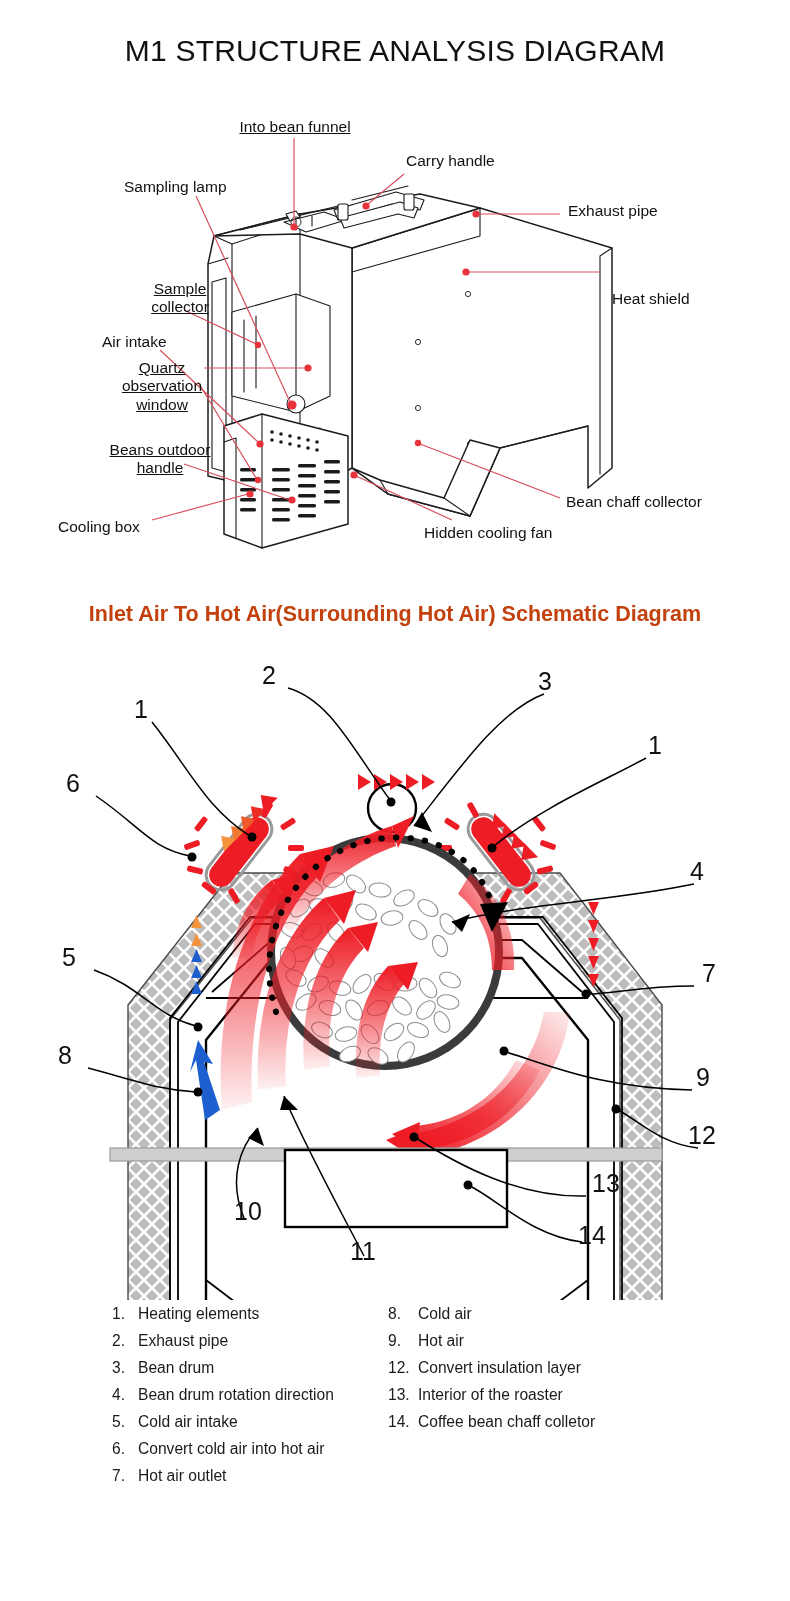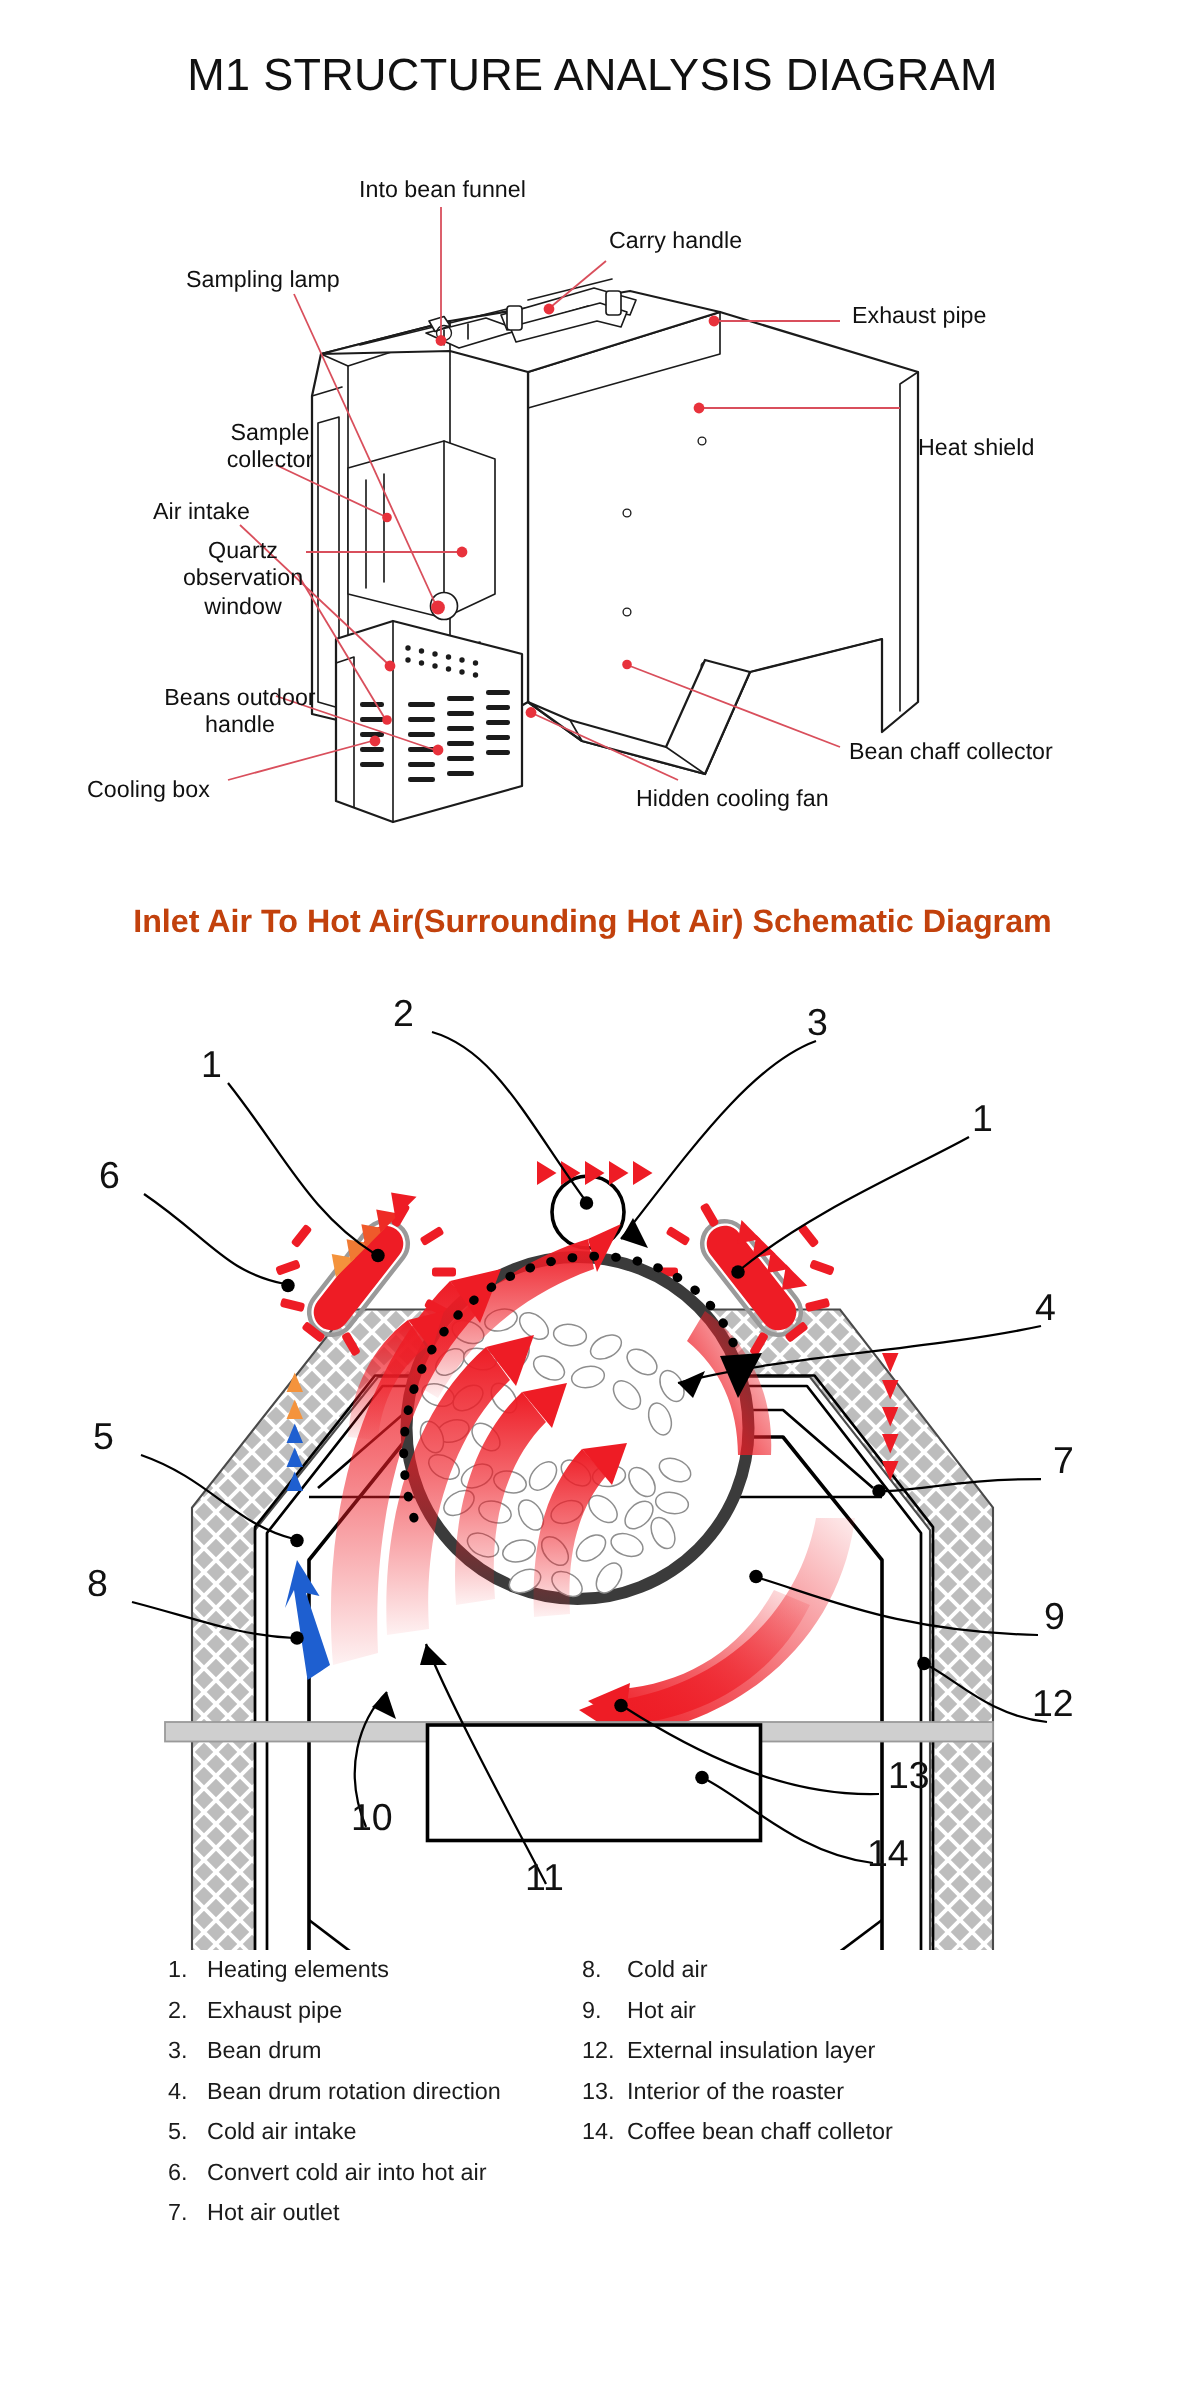--- a/index.html
+++ b/index.html
@@ -42,21 +42,21 @@
 
   
   .callout {
     position: absolute;
     font-size: 15.5px;
     line-height: 1.18;
     color: #111;
     white-space: pre;
     font-family: "Liberation Sans", sans-serif;
   }
-  .callout.ctr { text-align: center; }
+  .callout.ctr { text-align: center; text-decoration: underline; }
 
   
   #legend {
     position: absolute;
     left: 0; top: 1305px;
     width: 790px; height: 230px;
   }
   .legend-col { position: absolute; top: 0; }
   #legend-col-left  { left: 112px; width: 290px; }
   #legend-col-right { left: 388px; width: 340px; }
@@ -259,21 +259,21 @@
 <div class="callout" style="left:406px; top:152px;">Carry handle</div>
 <div class="callout" style="left:568px; top:202px;">Exhaust pipe</div>
 <div class="callout" style="left:612px; top:258px;margin-top:32px;">Heat shield</div>
 <div class="callout" style="left:124px; top:178px;">Sampling lamp</div>
 <div class="callout ctr" style="left:130px; top:280px; width:100px;">Sample
 collector</div>
 <div class="callout" style="left:78px; top:333px;margin-left:24px;">Air intake</div>
 <div class="callout ctr" style="left:88px; top:359px; width:148px;">Quartz
 observation
 window</div>
-<div class="callout ctr" style="left:82px; top:441px; width:156px;margin-top:16px;">Beans outdoor
+<div class="callout ctr" style="left:82px; top:441px; width:156px;">Beans outdoor
 handle</div>
 <div class="callout" style="left:58px; top:518px;">Cooling box</div>
 <div class="callout" style="left:424px; top:524px;">Hidden cooling fan</div>
 <div class="callout" style="left:566px; top:493px;">Bean chaff collector</div>
 
 <div class="title-sub">Inlet Air To Hot Air(Surrounding Hot Air) Schematic Diagram</div>
 
 <svg class="stage" id="stage-sch" viewBox="0 0 790 660">
   <defs>
 
@@ -614,21 +614,21 @@
     <div class="legend-item">
       <span class="legend-num">8.</span>
       <span class="legend-label">Cold air</span>
     </div>
     <div class="legend-item">
       <span class="legend-num">9.</span>
       <span class="legend-label">Hot air</span>
     </div>
     <div class="legend-item">
       <span class="legend-num">12.</span>
-      <span class="legend-label">External insulation layer</span>
+      <span class="legend-label">Convert insulation layer</span>
     </div>
     <div class="legend-item">
       <span class="legend-num">13.</span>
       <span class="legend-label">Interior of the roaster</span>
     </div>
     <div class="legend-item">
       <span class="legend-num">14.</span>
       <span class="legend-label">Coffee bean chaff colletor</span>
     </div>
   </div>

